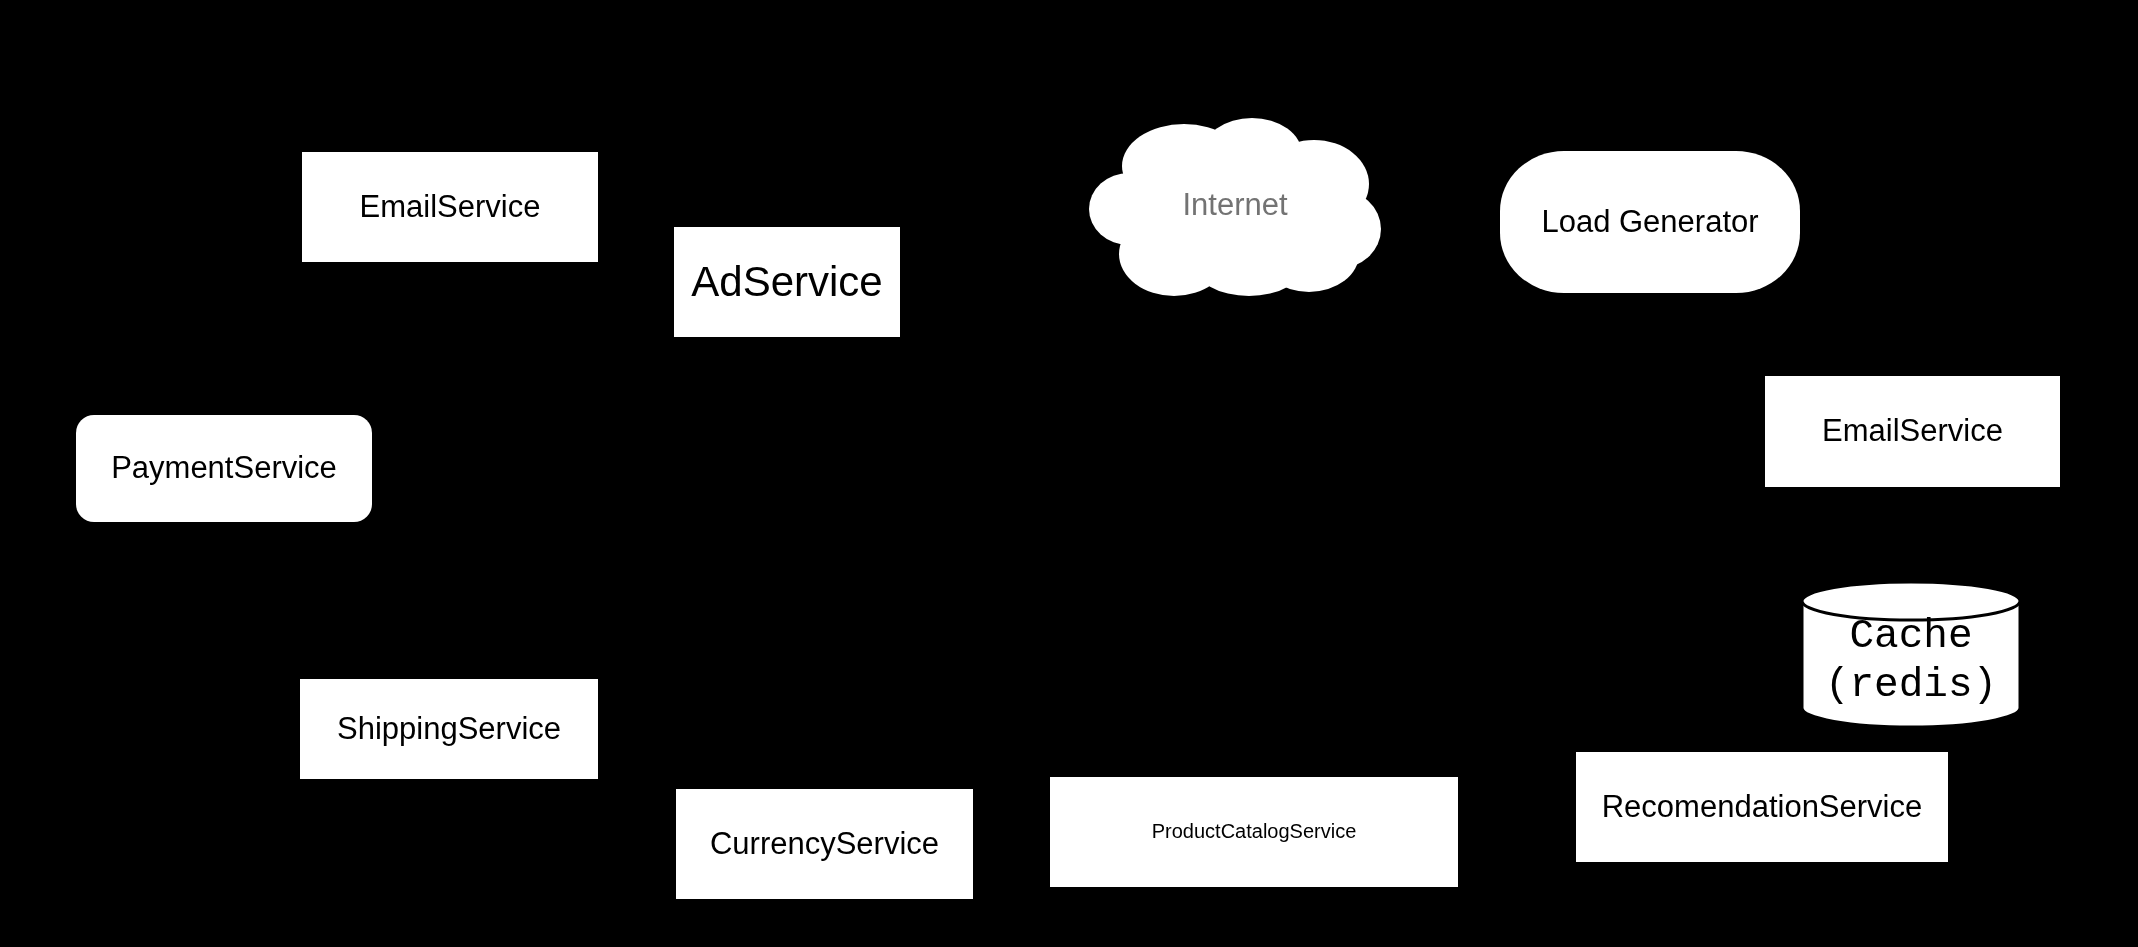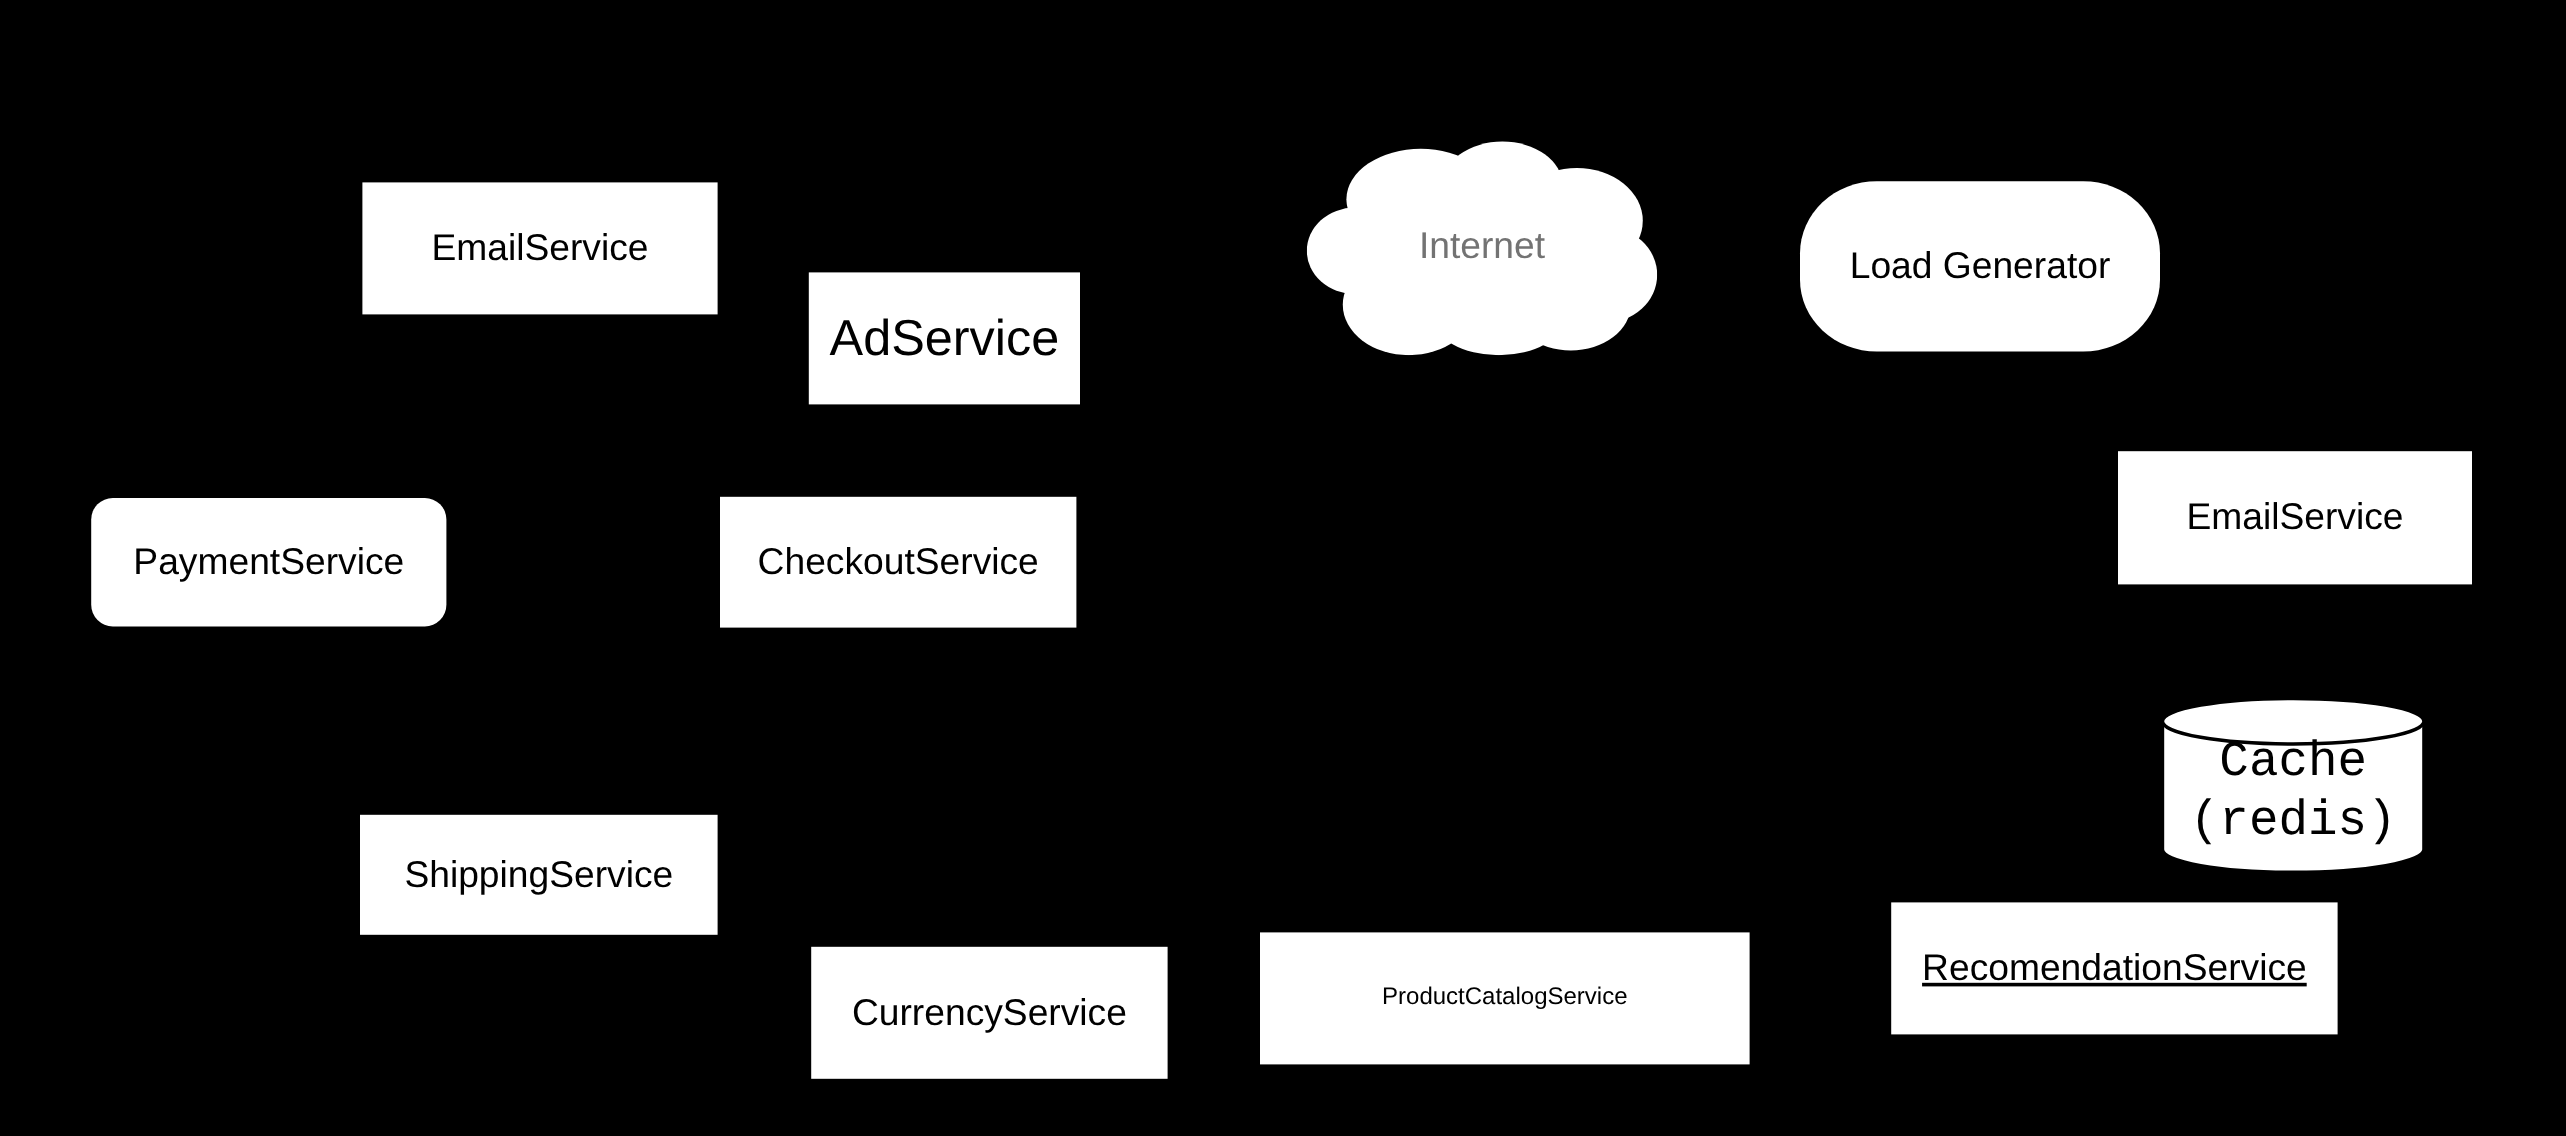--- a/index.html
+++ b/index.html
@@ -96,24 +96,23 @@
           <ellipse cx="40" cy="95" rx="40" ry="36"></ellipse>
           <ellipse cx="248" cy="115" rx="44" ry="40"></ellipse>
           <ellipse cx="85" cy="140" rx="55" ry="42"></ellipse>
           <ellipse cx="160" cy="150" rx="55" ry="32"></ellipse>
           <ellipse cx="220" cy="140" rx="50" ry="38"></ellipse>
           <rect x="38" y="52" width="212" height="92"></rect>
         </g>
       </svg><span class="node-label">Internet</span></div>
     <div class="node rounded" style="left: 1500px; top: 122px; width: 300px; height: 142px; font-size: 31px; color: rgb(0, 0, 0); background: rgb(255, 255, 255);"><span class="node-label">Load Generator</span></div>
     <div class="node rect" style="left: 76px; top: 386px; width: 296px; height: 107px; font-size: 31px; color: rgb(0, 0, 0); background: rgb(255, 255, 255); border-radius: 18px;"><span class="node-label">PaymentService</span></div>
-    <div class="node rect" style="left: 600px; top: 385px; width: 297px; height: 109px; font-size: 31px; color: rgb(0, 0, 0); background: rgb(255, 255, 255);"><span class="node-label">CheckoutService</span></div>
     <div class="node rect" style="left: 1765px; top: 347px; width: 295px; height: 111px; font-size: 31px; color: rgb(0, 0, 0); background: rgb(255, 255, 255);"><span class="node-label">EmailService</span></div>
     <div class="node cylinder" style="left: 1800px; top: 552px; width: 222px; height: 147px; font-size: 41px; color: rgb(0, 0, 0); font-family: Liberation Mono, monospace;"><svg class="cyl-svg" viewBox="0 0 222 147" preserveAspectRatio="none">
         <path d="M2 20 L2 127 A109 19 0 0 0 220 127 L220 20 Z" fill="#ffffff" stroke="#000" stroke-width="3"></path>
         <ellipse cx="111" cy="20" rx="109" ry="19" fill="#ffffff" stroke="#000" stroke-width="3"></ellipse>
       </svg><span class="node-label">Cache
 (redis)</span></div>
     <div class="node rect" style="left: 300px; top: 650px; width: 298px; height: 100px; font-size: 31px; color: rgb(0, 0, 0); background: rgb(255, 255, 255);"><span class="node-label">ShippingService</span></div>
-    <div class="node rect" style="left: 1576px; top: 723px; width: 372px; height: 110px; font-size: 31px; color: rgb(0, 0, 0); background: rgb(255, 255, 255); text-decoration: underline;"><span class="node-label">RecomendationService</span></div>
+    <div class="node rect" style="left: 1576px; top: 723px; width: 372px; height: 110px; font-size: 31px; color: rgb(0, 0, 0); background: rgb(255, 255, 255);"><span class="node-label">RecomendationService</span></div>
     <div class="node rect" style="left: 676px; top: 760px; width: 297px; height: 110px; font-size: 31px; color: rgb(0, 0, 0); background: rgb(255, 255, 255);"><span class="node-label">CurrencyService</span></div>
     <div class="node rect" style="left: 1050px; top: 748px; width: 408px; height: 110px; font-size: 20px; color: rgb(0, 0, 0); background: rgb(255, 255, 255);"><span class="node-label">ProductCatalogService</span></div>
   </div>
 
 </body></html>

